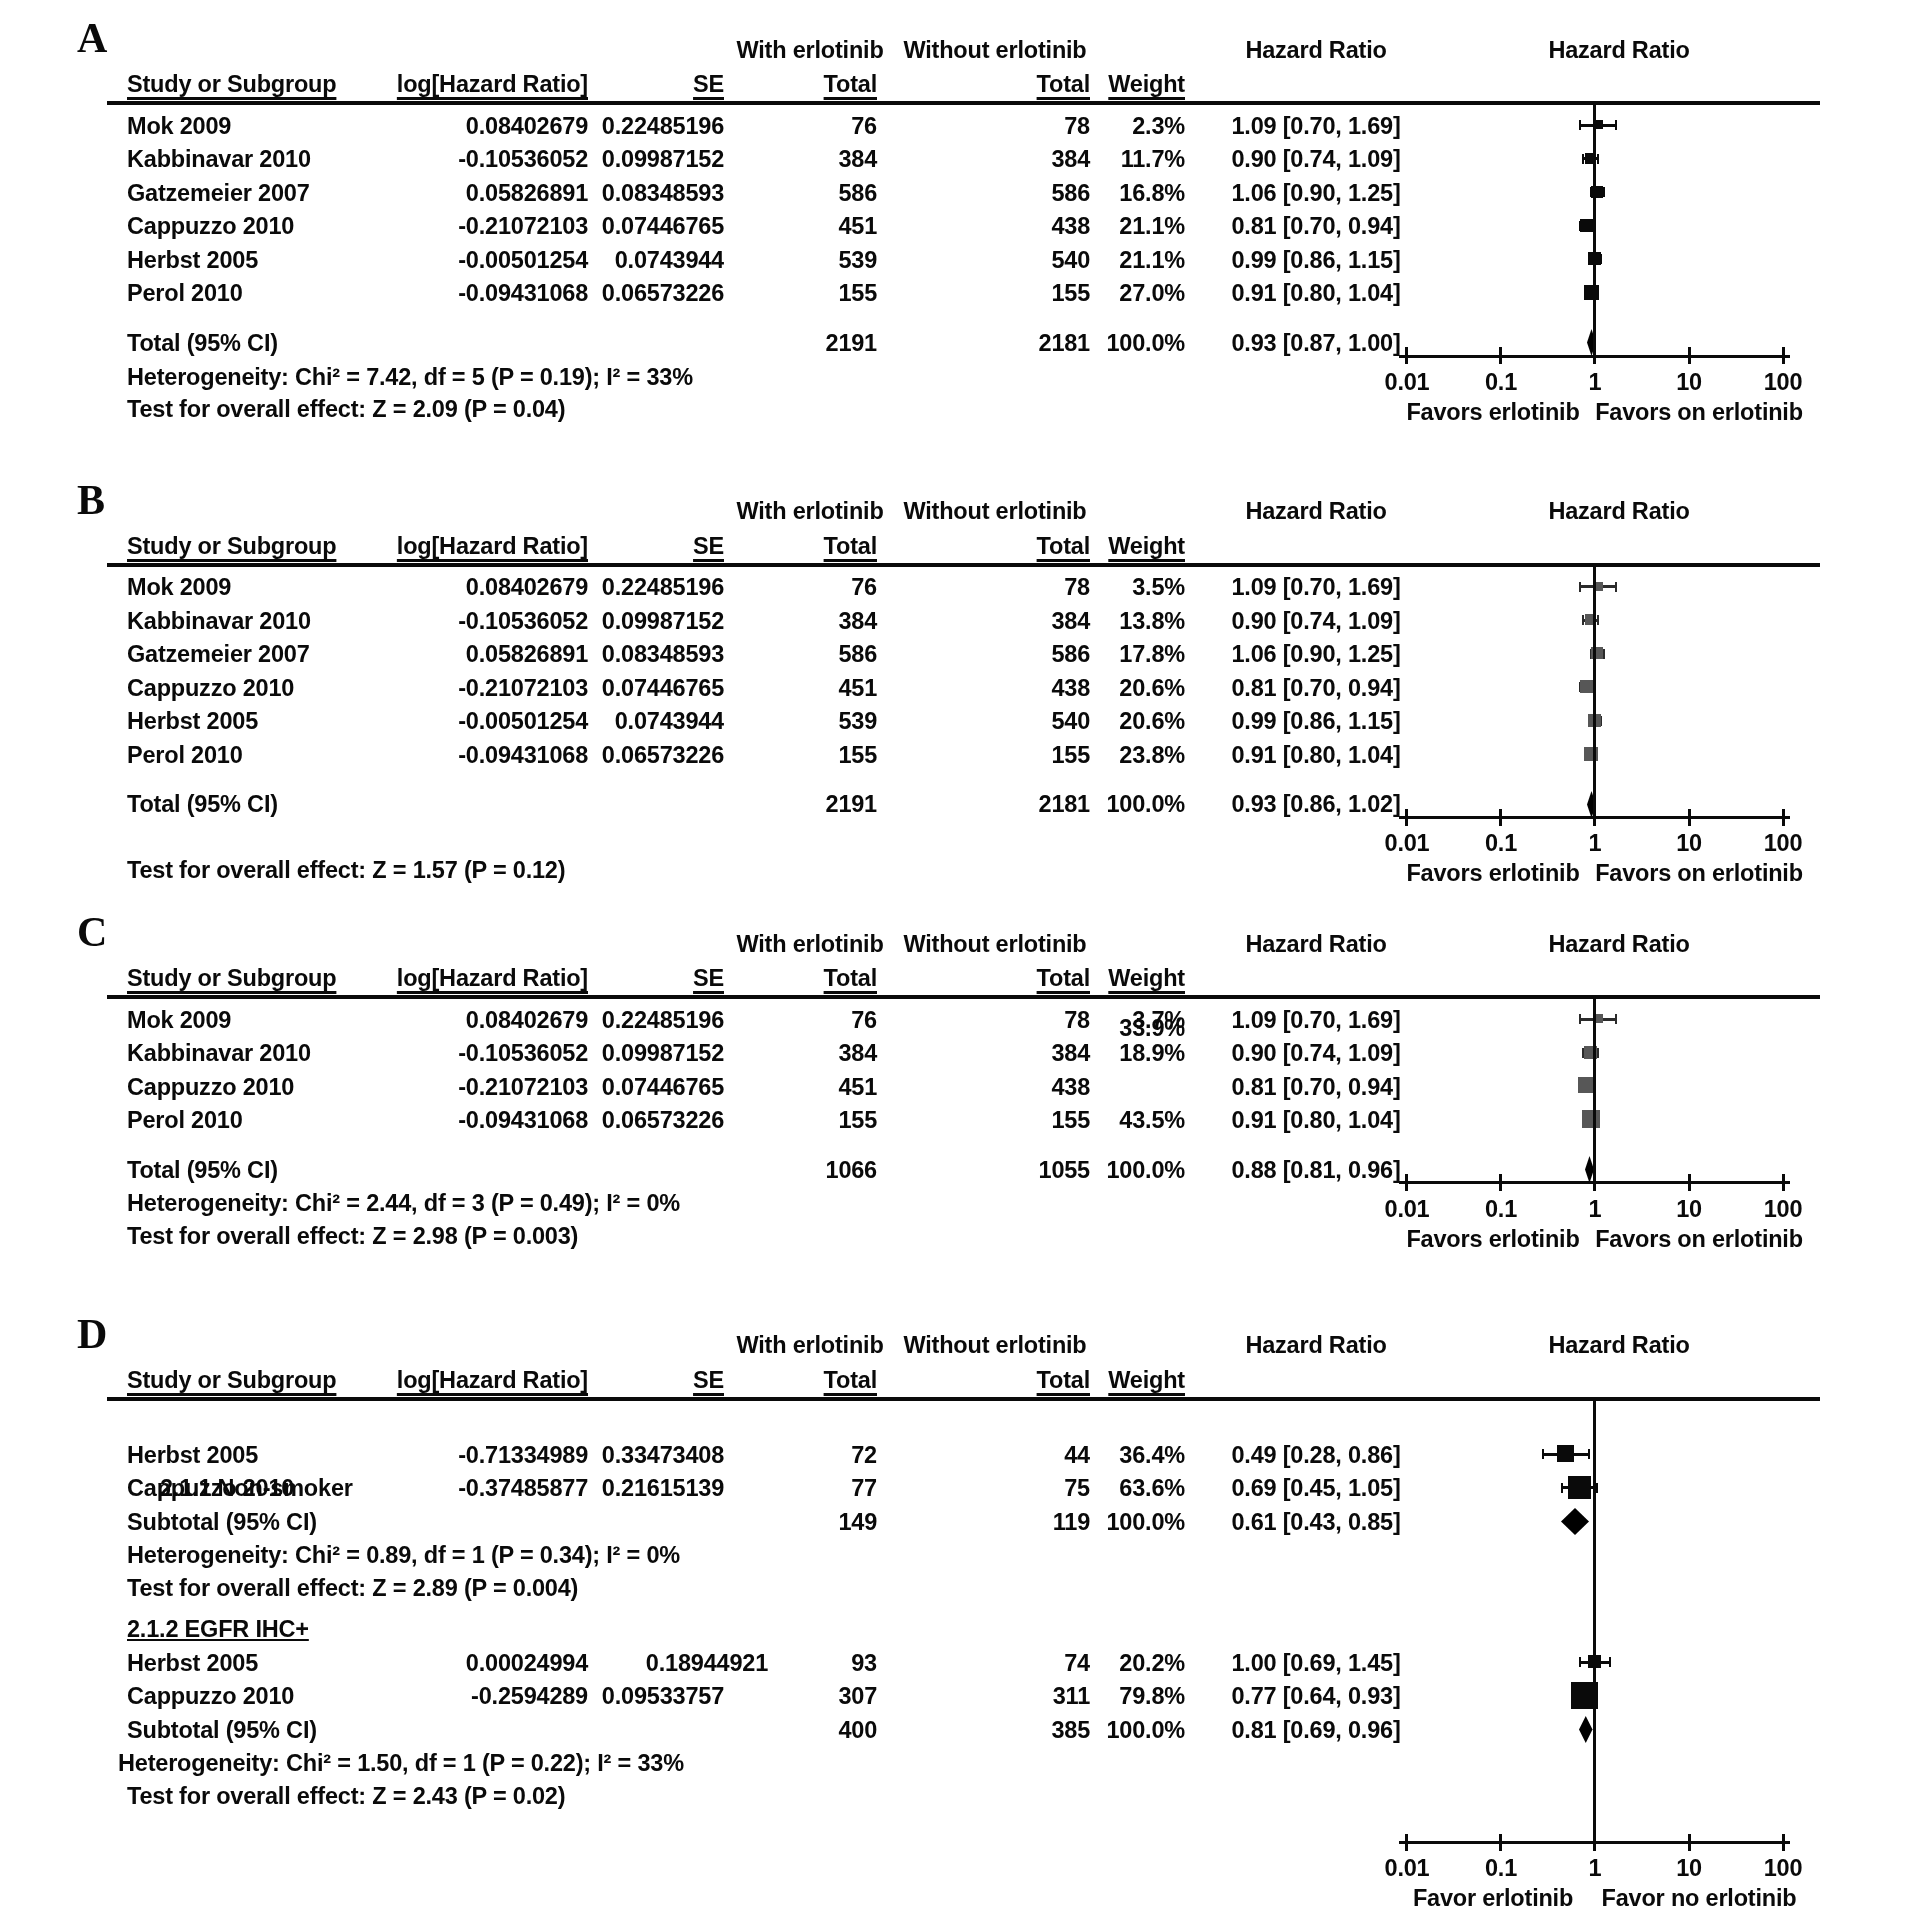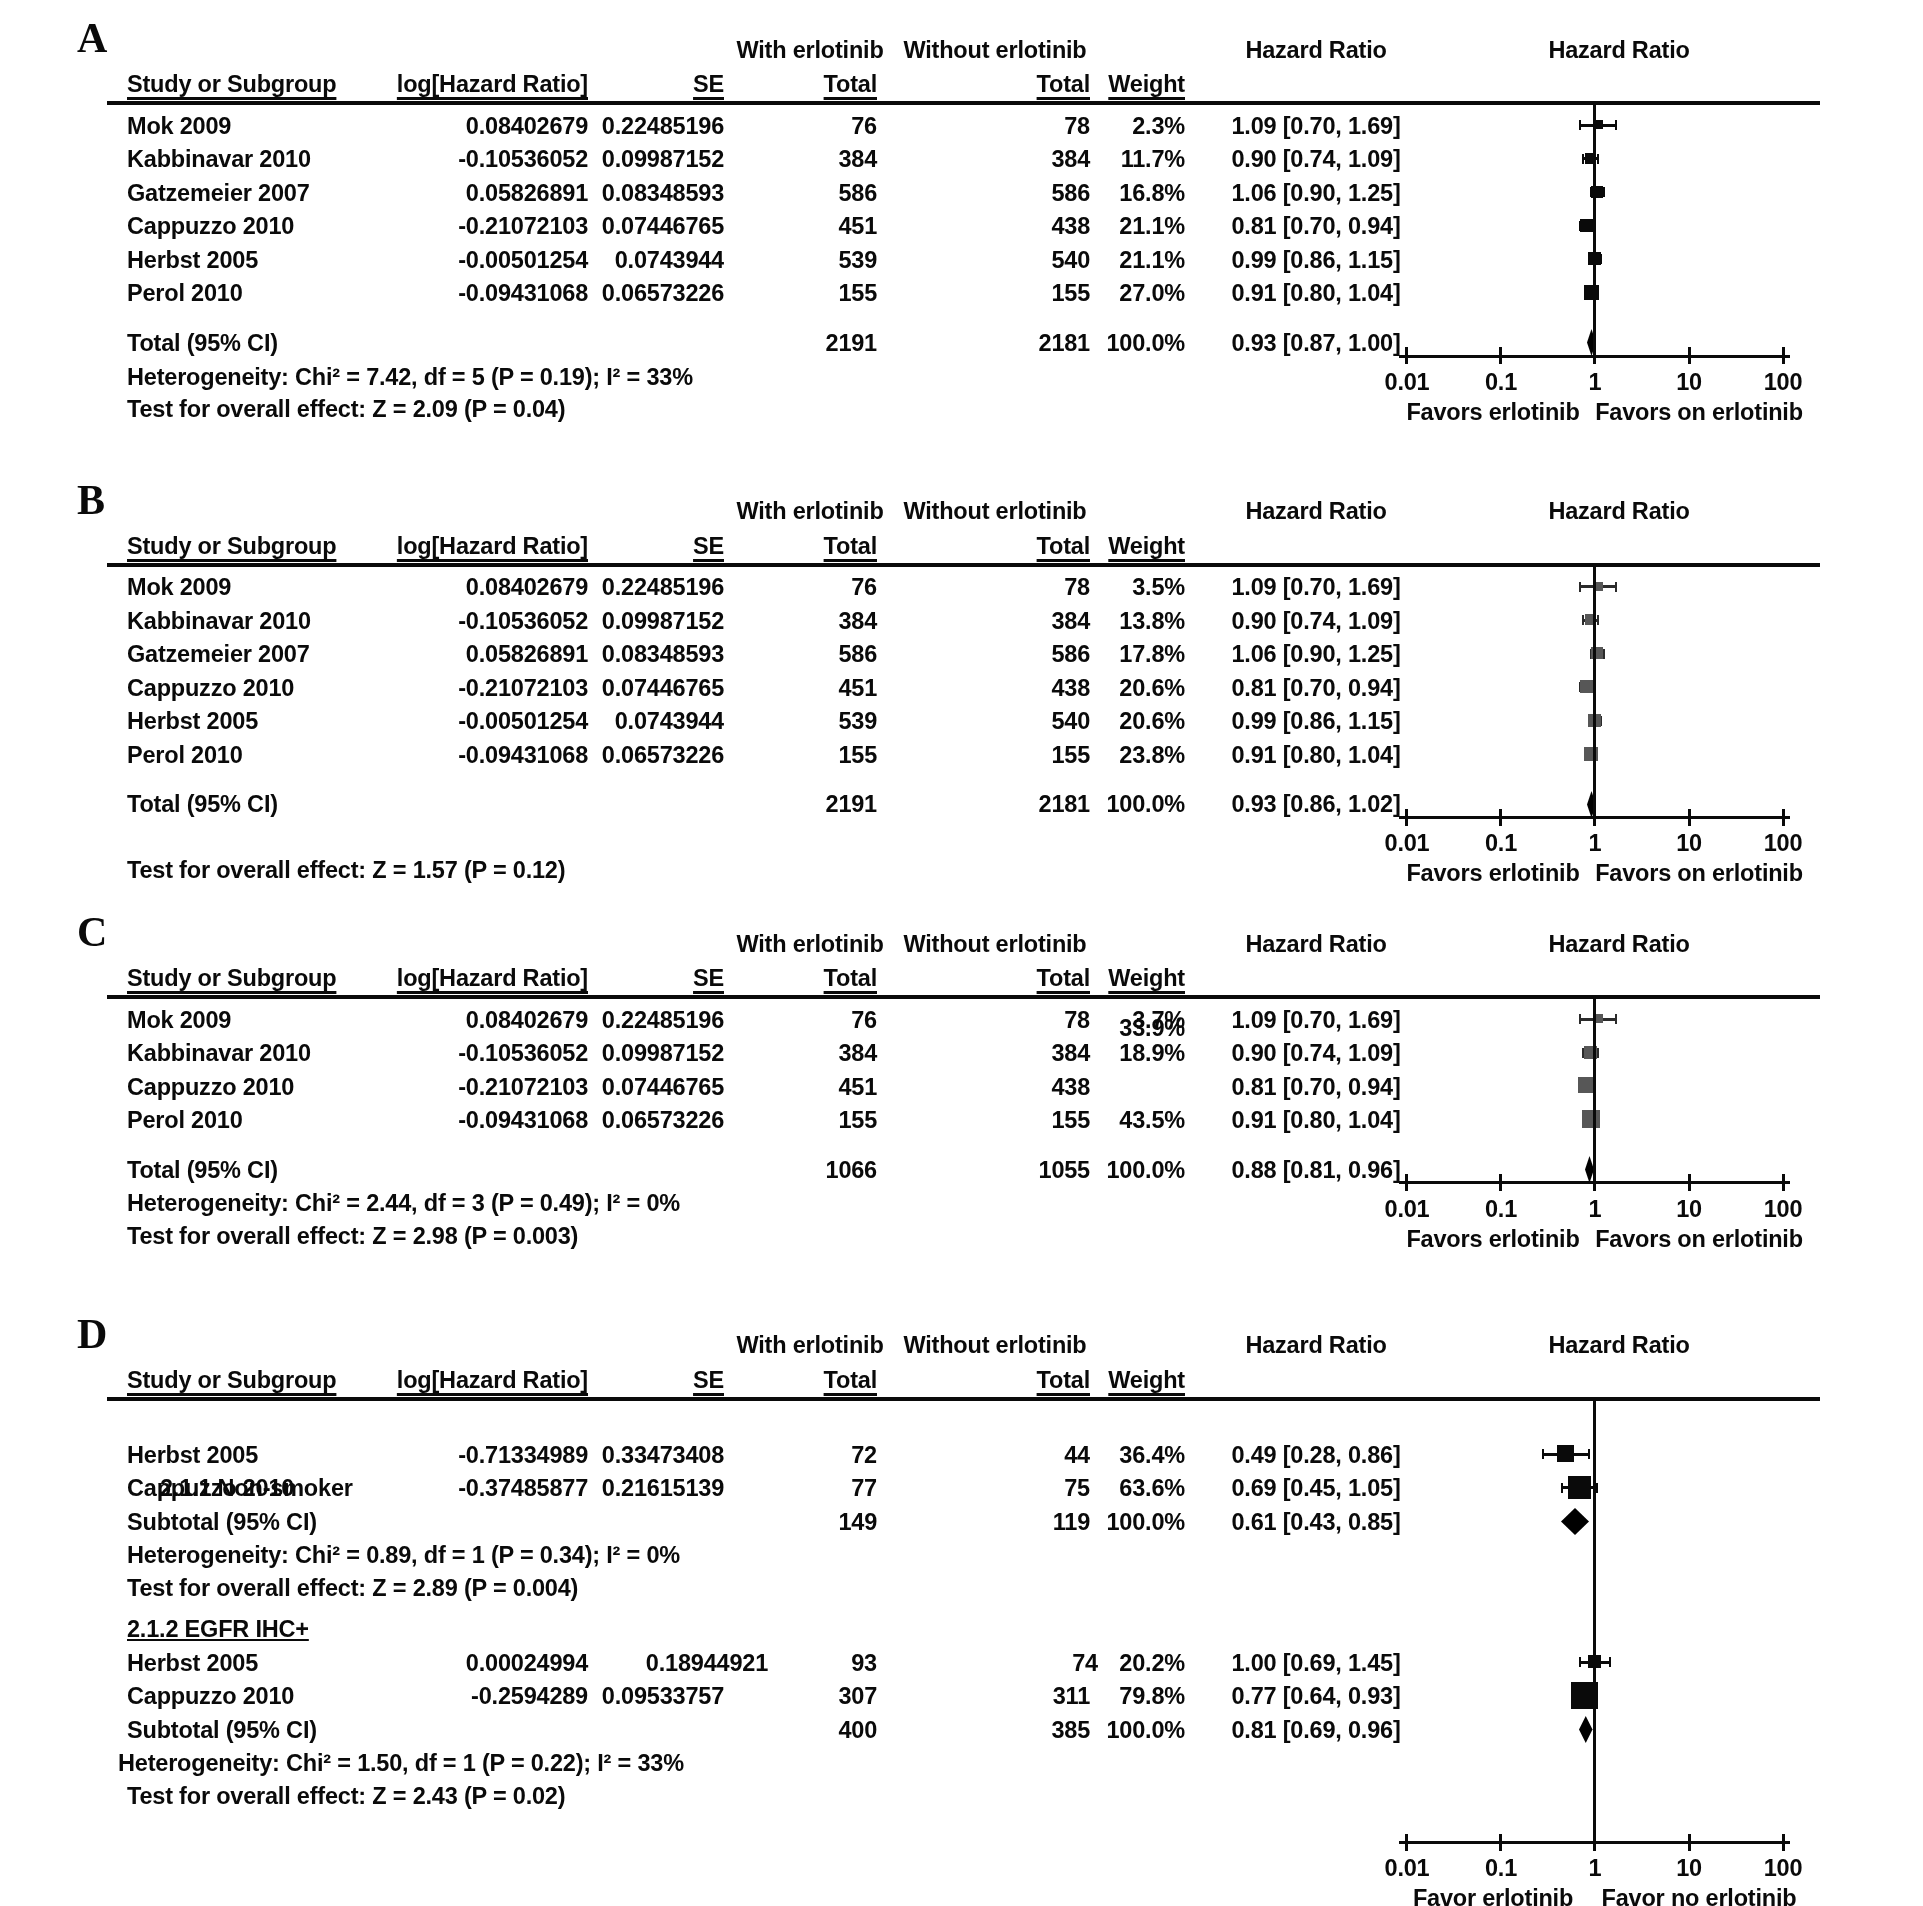--- a/index.html
+++ b/index.html
@@ -348,21 +348,21 @@
     <div class="t al-r" style="left: 1185px; top: 1510px;">100.0%</div>
     <div class="t al-c" style="left: 1316px; top: 1510px;">0.61 [0.43, 0.85]</div>
     <div class="diamond" style="left: 1561px; top: 1508px; width: 28px; height: 27px;"></div>
     <div class="t" style="left: 127px; top: 1543px;">Heterogeneity: Chi² = 0.89, df = 1 (P = 0.34); I² = 0%</div>
     <div class="t" style="left: 127px; top: 1576px;">Test for overall effect: Z = 2.89 (P = 0.004)</div>
     <div class="t" style="left: 127px; top: 1617px; text-decoration: underline;">2.1.2 EGFR IHC+</div>
     <div class="t" style="left: 127px; top: 1651px;">Herbst 2005</div>
     <div class="t al-r" style="left: 588px; top: 1651px;">0.00024994</div>
     <div class="t al-r" style="left: 768px; top: 1651px;">0.18944921</div>
     <div class="t al-r" style="left: 877px; top: 1651px;">93</div>
-    <div class="t al-r" style="left: 1090px; top: 1651px; margin-left: 8px;">74</div>
+    <div class="t al-r" style="left: 1090px; top: 1651px;">74</div>
     <div class="t al-r" style="left: 1185px; top: 1651px;">20.2%</div>
     <div class="t al-c" style="left: 1316px; top: 1651px;">1.00 [0.69, 1.45]</div>
     <div class="bar" style="left: 1580px; top: 1661px; width: 30px; height: 2.7px; background: rgb(10, 10, 10);"></div>
     <div class="bar" style="left: 1579px; top: 1657px; width: 1.8px; height: 10px; background: rgb(10, 10, 10);"></div>
     <div class="bar" style="left: 1609px; top: 1657px; width: 1.8px; height: 10px; background: rgb(10, 10, 10);"></div>
     <div class="sq" style="left: 1588px; top: 1655px; width: 13px; height: 13px; background: rgb(10, 10, 10);"></div>
     <div class="t" style="left: 127px; top: 1684px;">Cappuzzo 2010</div>
     <div class="t al-r" style="left: 588px; top: 1684px;">-0.2594289</div>
     <div class="t al-r" style="left: 724px; top: 1684px;">0.09533757</div>
     <div class="t al-r" style="left: 877px; top: 1684px;">307</div>

